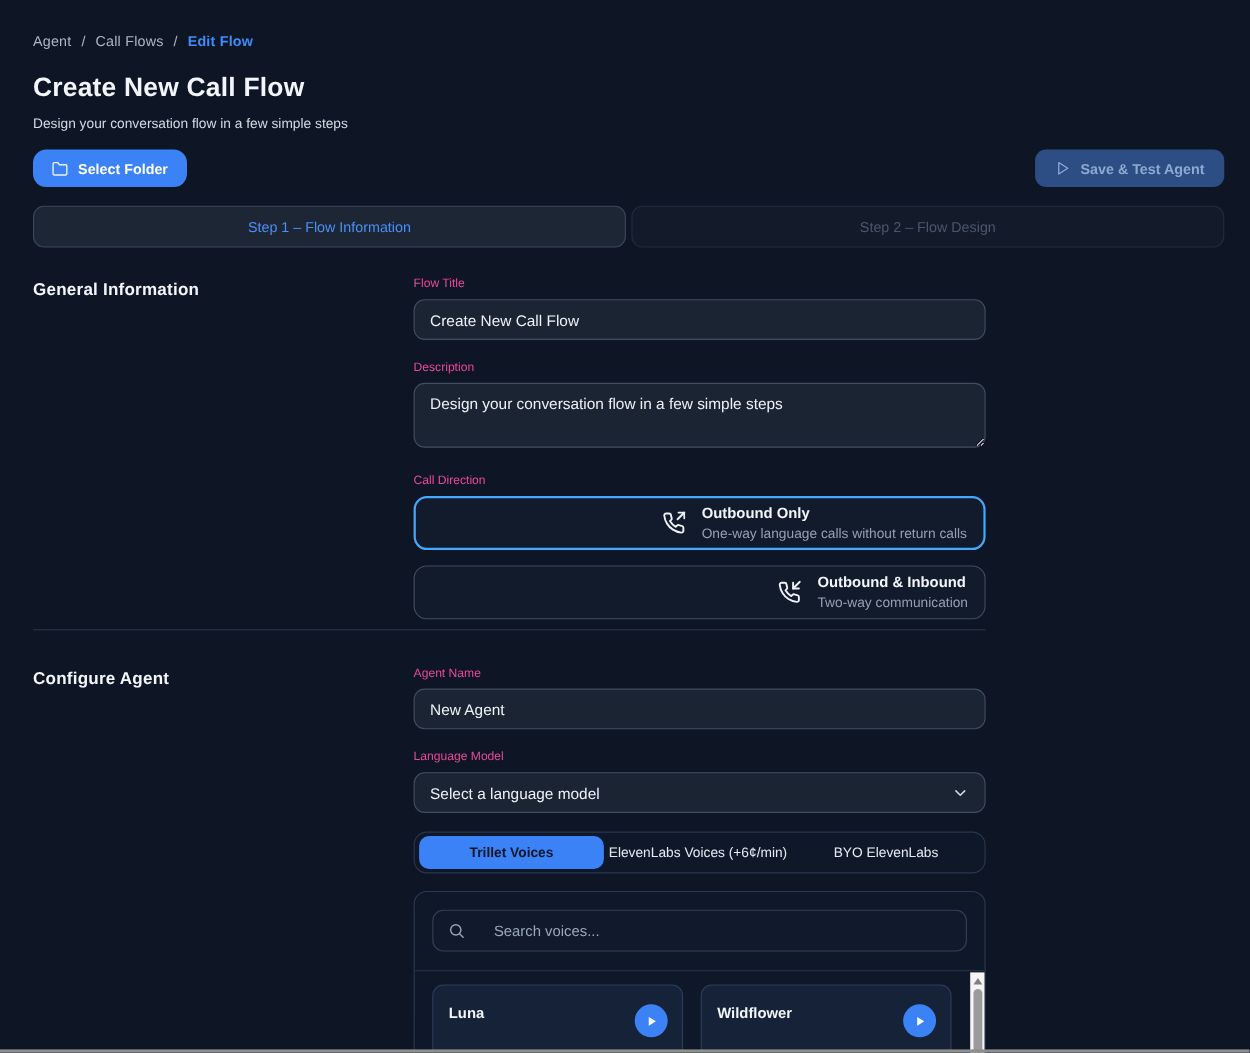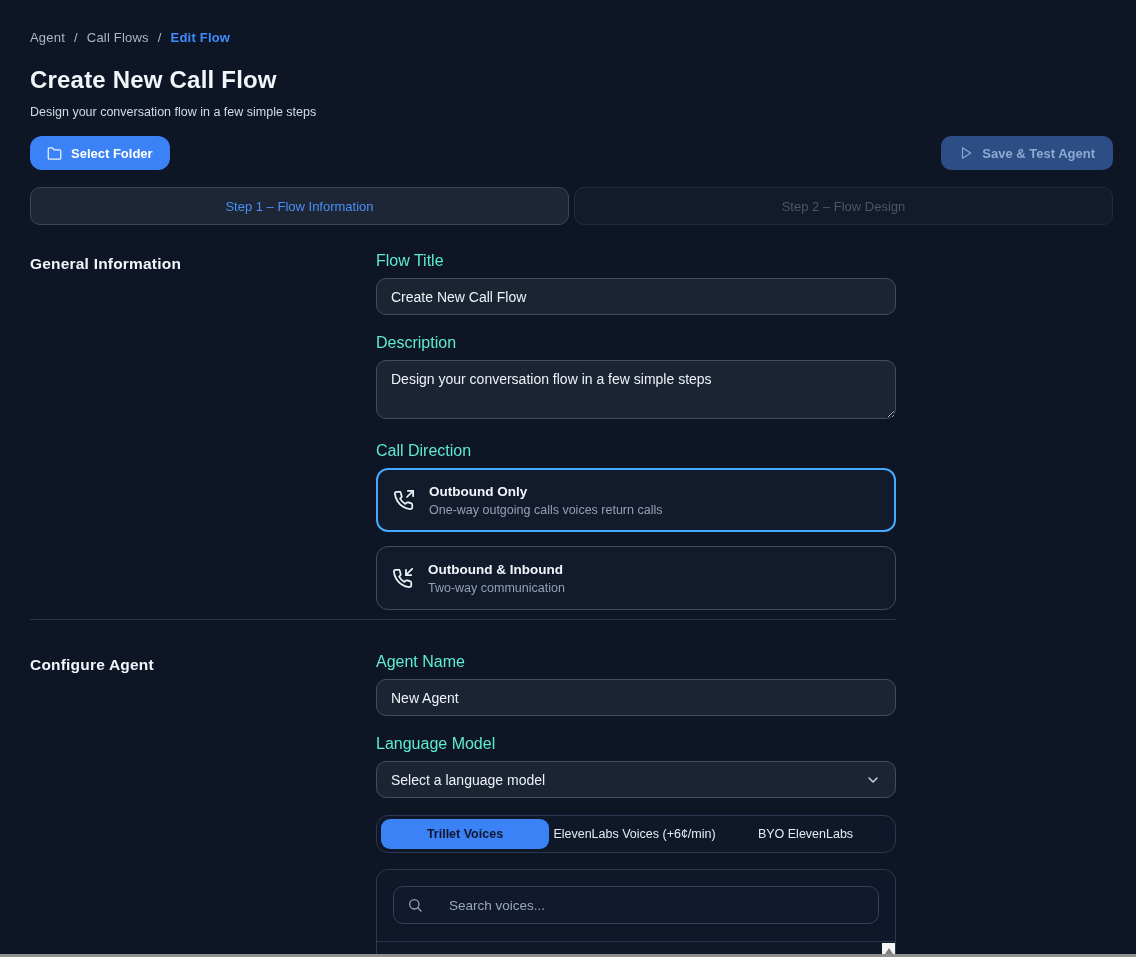--- a/index.html
+++ b/index.html
@@ -30,32 +30,32 @@
   
   .step-tabs { display:flex; gap:5px; margin-bottom:27px; }
   .step-tab { flex:1; height:38px; border-radius:10px; display:flex; align-items:center; justify-content:center; font-size:13px; cursor:pointer; }
   .step-tab.active { background:#1d2634; border:1px solid #3a465b; color:#4a8ff7; }
   .step-tab.inactive { background:#131b2a; border:1px solid #222c3f; color:#4b566c; }
 
   
   .section { display:grid; grid-template-columns:346px 520px; }
   .section-title { font-size:15.5px; font-weight:700; padding-top:3px; letter-spacing:.2px; }
   .field { margin-bottom:19px; }
-  .field-label { display:block; font-size:16px; color:#5eead4; margin-bottom:8px; }
+  .field-label { display:block; font-size:11px; color:#ec4899; margin-bottom:8px; }
   .input {
     width:100%; height:37px; background:#1b2433; border:1px solid #414d60;
     border-radius:10px; color:#eef2f7; font-size:14px; padding:0 14px;
     font-family:inherit; outline:none;
   }
   textarea.input { height:59px; padding:9px 14px; resize:vertical; line-height:1.4; }
 
   .option {
-    display:flex; align-items:center; gap:15px; height:64px;
+    display:flex; align-items:center; gap:15px; height:49px;
     border:1px solid #414d60; border-radius:12px; background:#121b2b;
-    padding:0 15px; margin-bottom:14px; cursor:pointer;
+    padding:0 15px; margin-bottom:14px; cursor:pointer;justify-content:flex-end;
   }
   .option.selected { border:2px solid #42a9ff; }
   .option-icon { color:#eef2f7; display:flex; }
   .option-title { font-size:13.5px; font-weight:600; }
   .option-desc { font-size:12.5px; color:#93a0b4; margin-top:4px; }
 
   .divider { border:none; border-top:1px solid #2b3547; width:866px; margin:9px 0 33px; }
 
   
   .select {
@@ -165,21 +165,21 @@
         <div class="option selected">
           <span class="option-icon">
             <svg viewBox="0 0 24 24" width="21" height="21" fill="none" stroke="currentColor" stroke-width="2" stroke-linecap="round" stroke-linejoin="round">
                 <polyline points="23 7 23 1 17 1"></polyline>
                 <line x1="16" y1="8" x2="23" y2="1"></line>
                 <path d="M22 16.92v3a2 2 0 0 1-2.18 2 19.79 19.79 0 0 1-8.63-3.07 19.5 19.5 0 0 1-6-6 19.79 19.79 0 0 1-3.07-8.67A2 2 0 0 1 4.11 2h3a2 2 0 0 1 2 1.72 12.84 12.84 0 0 0 .7 2.81 2 2 0 0 1-.45 2.11L8.09 9.91a16 16 0 0 0 6 6l1.27-1.27a2 2 0 0 1 2.11-.45 12.84 12.84 0 0 0 2.81.7A2 2 0 0 1 22 16.92z"></path>
               </svg>
           </span>
           <span>
             <div class="option-title">Outbound Only</div>
-            <div class="option-desc">One-way outgoing calls voices return calls</div>
+            <div class="option-desc">One-way language calls without return calls</div>
           </span>
         </div>
 
         <div class="option" style="margin-bottom:0;">
           <span class="option-icon">
             <svg viewBox="0 0 24 24" width="21" height="21" fill="none" stroke="currentColor" stroke-width="2" stroke-linecap="round" stroke-linejoin="round">
                 <polyline points="16 2 16 8 22 8"></polyline>
                 <line x1="23" y1="1" x2="16" y2="8"></line>
                 <path d="M22 16.92v3a2 2 0 0 1-2.18 2 19.79 19.79 0 0 1-8.63-3.07 19.5 19.5 0 0 1-6-6 19.79 19.79 0 0 1-3.07-8.67A2 2 0 0 1 4.11 2h3a2 2 0 0 1 2 1.72 12.84 12.84 0 0 0 .7 2.81 2 2 0 0 1-.45 2.11L8.09 9.91a16 16 0 0 0 6 6l1.27-1.27a2 2 0 0 1 2.11-.45 12.84 12.84 0 0 0 2.81.7A2 2 0 0 1 22 16.92z"></path>
               </svg>

